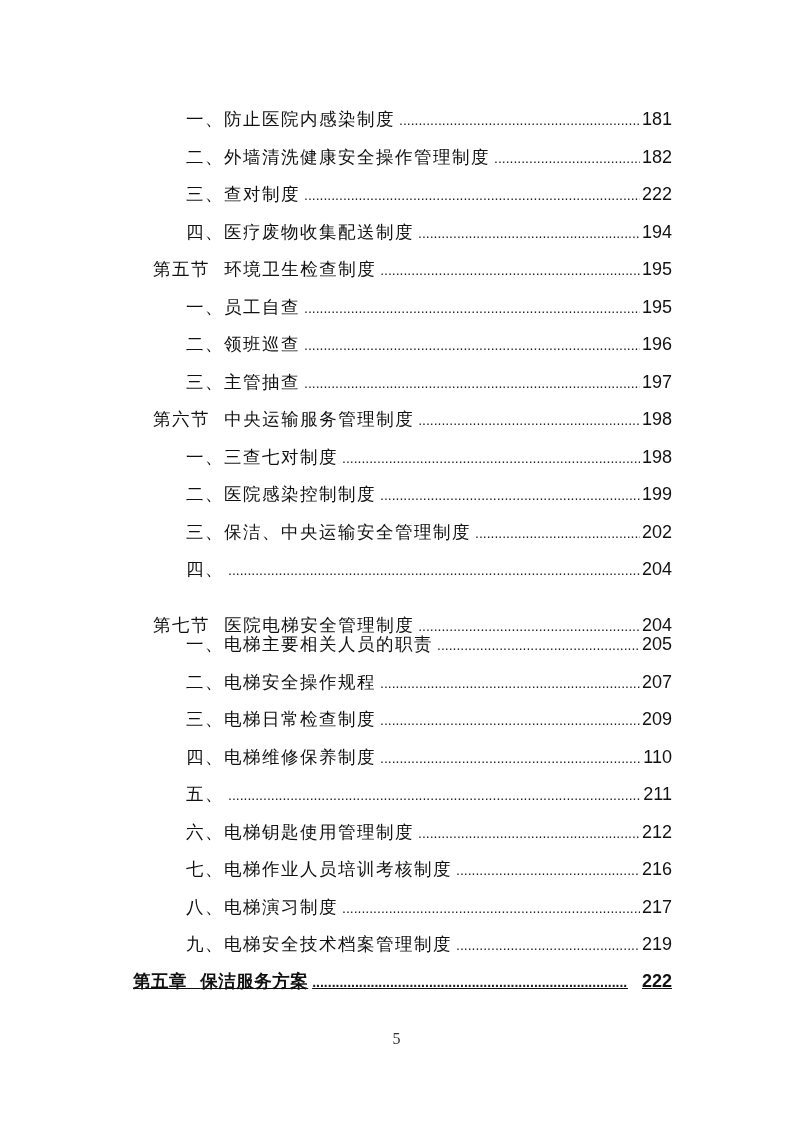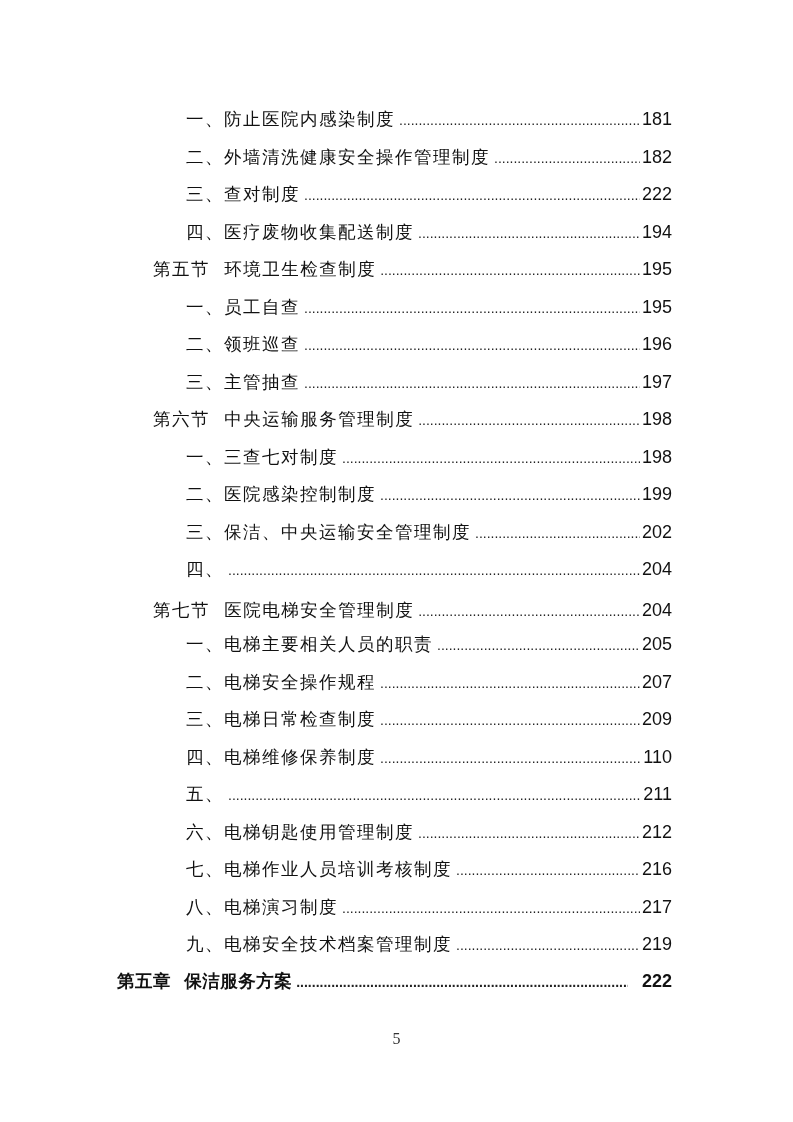--- a/index.html
+++ b/index.html
@@ -12,21 +12,21 @@
     .entry {
       position: absolute;
       display: flex; align-items: baseline;
       height: 30px; line-height: 30px;
       font-size: 17.5px;
       letter-spacing: 1.5px;
       right: 121px;
     }
     .entry.level-2 { left: 186px; }
     .entry.level-1 { left: 153px; }
-    .entry.level-0 { left: 117px; font-weight: bold; font-family: "DejaVu Sans", "Liberation Sans", sans-serif; letter-spacing: 0.5px; }
+    .entry.level-0 { left: 133px; font-weight: bold; font-family: "DejaVu Sans", "Liberation Sans", sans-serif; letter-spacing: 0.5px; text-decoration: underline; }
     .entry .num { white-space: pre; }
     .entry .title { white-space: nowrap; }
     .entry .leader {
       flex: 1 1 auto; overflow: hidden; white-space: nowrap;
       margin: 0 2px 0 4px; letter-spacing: 0; color: #222;
       font-family: "Liberation Sans", sans-serif; font-size: 14px;
     }
     .entry .leader::before {
       content: "..................................................................................................................................................................................";
     }
@@ -116,21 +116,21 @@
     <span class="num">三、</span>
       <span class="title">保洁、中央运输安全管理制度</span>
       <span class="leader"></span>
       <span class="page">202</span>
   </div>
   <div class="entry level-2" style="top:554px">
     <span class="num">四、</span>
       <span class="leader"></span>
       <span class="page">204</span>
   </div>
-  <div class="entry level-1" style="top:595px">
+  <div class="entry level-1" style="top:610px">
     <span class="num">第七节  </span>
       <span class="title">医院电梯安全管理制度</span>
       <span class="leader"></span>
       <span class="page">204</span>
   </div>
   <div class="entry level-2" style="top:629px">
     <span class="num">一、</span>
       <span class="title">电梯主要相关人员的职责</span>
       <span class="leader"></span>
       <span class="page">205</span>

